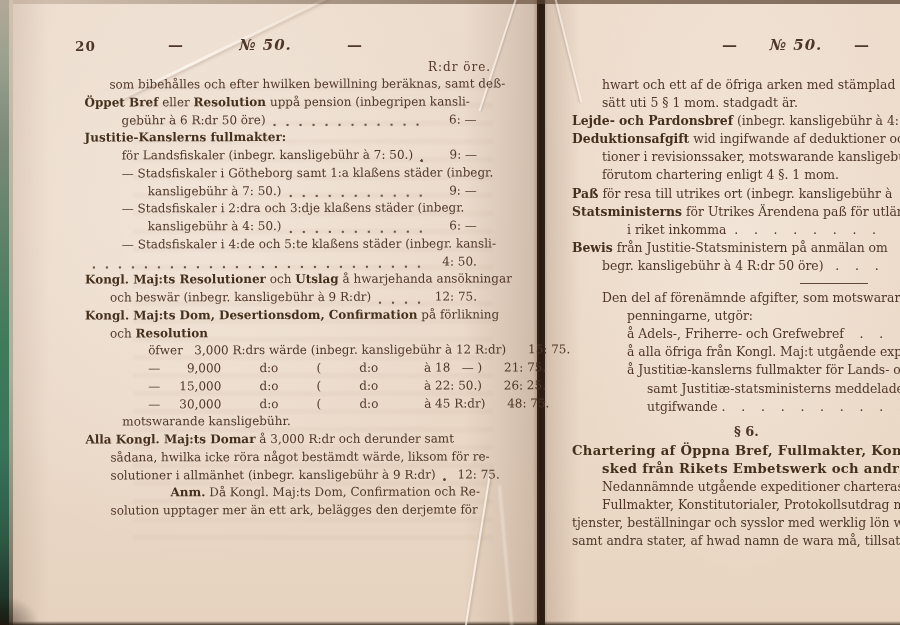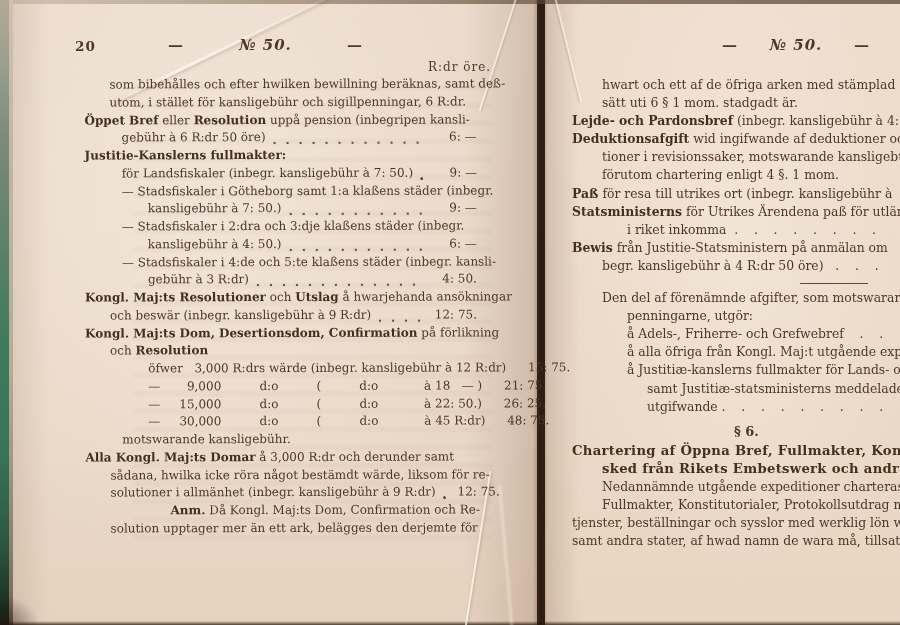--- a/index.html
+++ b/index.html
@@ -167,49 +167,48 @@
   <div class="header header-right ink">
     <span>—</span>
     <span class="no">№ 50.</span>
     <span>—</span>
   </div>
 
   <div class="colhead">R:dr   öre.</div>
 
   <div class="textcol textcol-left">
       <div class="line"><span class="txt" style="padding-left: 25px;"><span>som bibehålles och efter hwilken bewillning beräknas, samt deß-</span></span></div>
-      <div class="line"><span class="txt" style="padding-left: 25px;"><span>utom, i stället för kansligebühr och sigillpenningar, 6 R:dr.</span></span></div>
       <div class="line"><span class="txt" style="padding-left: 0px;"><span class="b">Öppet Bref</span><span> eller </span><span class="b">Resolution</span><span> uppå pension (inbegripen kansli-</span></span></div>
       <div class="line"><span class="txt" style="padding-left: 37px;"><span>gebühr à 6 R:dr 50 öre)</span></span><span class="lead dots"></span><span class="amt">6: —</span></div>
       <div class="line"><span class="txt" style="padding-left: 0px; text-align: center;"><span class="b">Justitie-Kanslerns fullmakter:</span></span></div>
       <div class="line"><span class="txt" style="padding-left: 37px;"><span>för Landsfiskaler (inbegr. kansligebühr à 7: 50.)</span></span><span class="lead dots"></span><span class="amt">9: —</span></div>
       <div class="line"><span class="txt" style="padding-left: 37px;"><span>— Stadsfiskaler i Götheborg samt 1:a klaßens städer (inbegr.</span></span></div>
       <div class="line"><span class="txt" style="padding-left: 63px;"><span>kansligebühr à 7: 50.)</span></span><span class="lead dots"></span><span class="amt">9: —</span></div>
       <div class="line"><span class="txt" style="padding-left: 37px;"><span>— Stadsfiskaler i 2:dra och 3:dje klaßens städer (inbegr.</span></span></div>
       <div class="line"><span class="txt" style="padding-left: 63px;"><span>kansligebühr à 4: 50.)</span></span><span class="lead dots"></span><span class="amt">6: —</span></div>
       <div class="line"><span class="txt" style="padding-left: 37px;"><span>— Stadsfiskaler i 4:de och 5:te klaßens städer (inbegr. kansli-</span></span></div>
-      <div class="line"><span class="txt" style="padding-left: 63px;"><span>gebühr à 3 R:dr)</span></span><span class="lead dots"></span><span class="amt">4: 50.</span></div>
+      <div class="line"><span class="lead dots"></span><span class="amt">4: 50.</span></div>
       <div class="line"><span class="txt" style="padding-left: 0px;"><span class="b">Kongl. Maj:ts Resolutioner</span><span> och </span><span class="b">Utslag</span><span> å hwarjehanda ansökningar</span></span></div>
       <div class="line"><span class="txt" style="padding-left: 25px;"><span>och beswär (inbegr. kansligebühr à 9 R:dr)</span></span><span class="lead dots"></span><span class="amt">12: 75.</span></div>
       <div class="line"><span class="txt" style="padding-left: 0px;"><span class="b">Kongl. Maj:ts Dom, Desertionsdom, Confirmation</span><span> på förlikning</span></span></div>
       <div class="line"><span class="txt" style="padding-left: 25px;"><span>och </span><span class="b">Resolution</span></span></div>
       <div class="line"><span class="txt" style="padding-left: 63px;"><span>öfwer   3,000 R:drs wärde (inbegr. kansligebühr à 12 R:dr)</span></span><span class="lead"></span><span class="amt">15: 75.</span></div>
       <div class="line"><span class="txt" style="padding-left: 63px;"><span>—       9,000          d:o          (          d:o            à 18   — )</span></span><span class="lead"></span><span class="amt">21: 75.</span></div>
       <div class="line"><span class="txt" style="padding-left: 63px;"><span>—     15,000          d:o          (          d:o            à 22: 50.)</span></span><span class="lead"></span><span class="amt">26: 25.</span></div>
       <div class="line"><span class="txt" style="padding-left: 63px;"><span>—     30,000          d:o          (          d:o            à 45 R:dr)</span></span><span class="lead"></span><span class="amt">48: 75.</span></div>
       <div class="line"><span class="txt" style="padding-left: 37px;"><span>motswarande kansligebühr.</span></span></div>
       <div class="line"><span class="txt" style="padding-left: 0px;"><span class="b">Alla Kongl. Maj:ts Domar</span><span> å 3,000 R:dr och derunder samt</span></span></div>
       <div class="line"><span class="txt" style="padding-left: 25px;"><span>sådana, hwilka icke röra något bestämdt wärde, liksom för re-</span></span></div>
       <div class="line"><span class="txt" style="padding-left: 25px;"><span>solutioner i allmänhet (inbegr. kansligebühr à 9 R:dr)</span></span><span class="lead dots"></span><span class="amt">12: 75.</span></div>
       <div class="line"><span class="txt" style="padding-left: 85px;"><span class="b">Anm.</span><span> Då Kongl. Maj:ts Dom, Confirmation och Re-</span></span></div>
       <div class="line"><span class="txt" style="padding-left: 25px;"><span>solution upptager mer än ett ark, belägges den derjemte för</span></span></div>
     </div>
   <div class="textcol textcol-right">
       <div class="line"><span class="txt" style="padding-left: 30px;"><span>hwart och ett af de öfriga arken med stämplad</span></span></div>
-      <div class="line"><span class="txt" style="padding-left: 30px;"><span>sätt uti 6 § 1 mom. stadgadt är.</span></span></div>
+      <div class="line"><span class="txt" style="padding-left: 30px;"><span>sätt uti 5 § 1 mom. stadgadt är.</span></span></div>
       <div class="line"><span class="txt" style="padding-left: 0px;"><span class="b">Lejde- och Pardonsbref</span><span> (inbegr. kansligebühr à 4: 50</span></span></div>
       <div class="line"><span class="txt" style="padding-left: 0px;"><span class="b">Deduktionsafgift</span><span> wid ingifwande af deduktioner och</span></span></div>
       <div class="line"><span class="txt" style="padding-left: 30px;"><span>tioner i revisionssaker, motswarande kansligebühre</span></span></div>
       <div class="line"><span class="txt" style="padding-left: 30px; text-align: center;"><span>förutom chartering enligt 4 §. 1 mom.</span></span></div>
       <div class="line"><span class="txt" style="padding-left: 0px;"><span class="b">Paß</span><span> för resa till utrikes ort (inbegr. kansligebühr à</span></span></div>
       <div class="line"><span class="txt" style="padding-left: 0px;"><span class="b">Statsministerns</span><span> för Utrikes Ärendena paß för utlän</span></span></div>
       <div class="line"><span class="txt" style="padding-left: 55px;"><span>i riket inkomma  .    .    .    .    .    .    .    .</span></span></div>
       <div class="line"><span class="txt" style="padding-left: 0px;"><span class="b">Bewis</span><span> från Justitie-Statsministern på anmälan om</span></span></div>
       <div class="line"><span class="txt" style="padding-left: 30px;"><span>begr. kansligebühr à 4 R:dr 50 öre)   .    .    .</span></span></div>
       <div class="rule-line">

